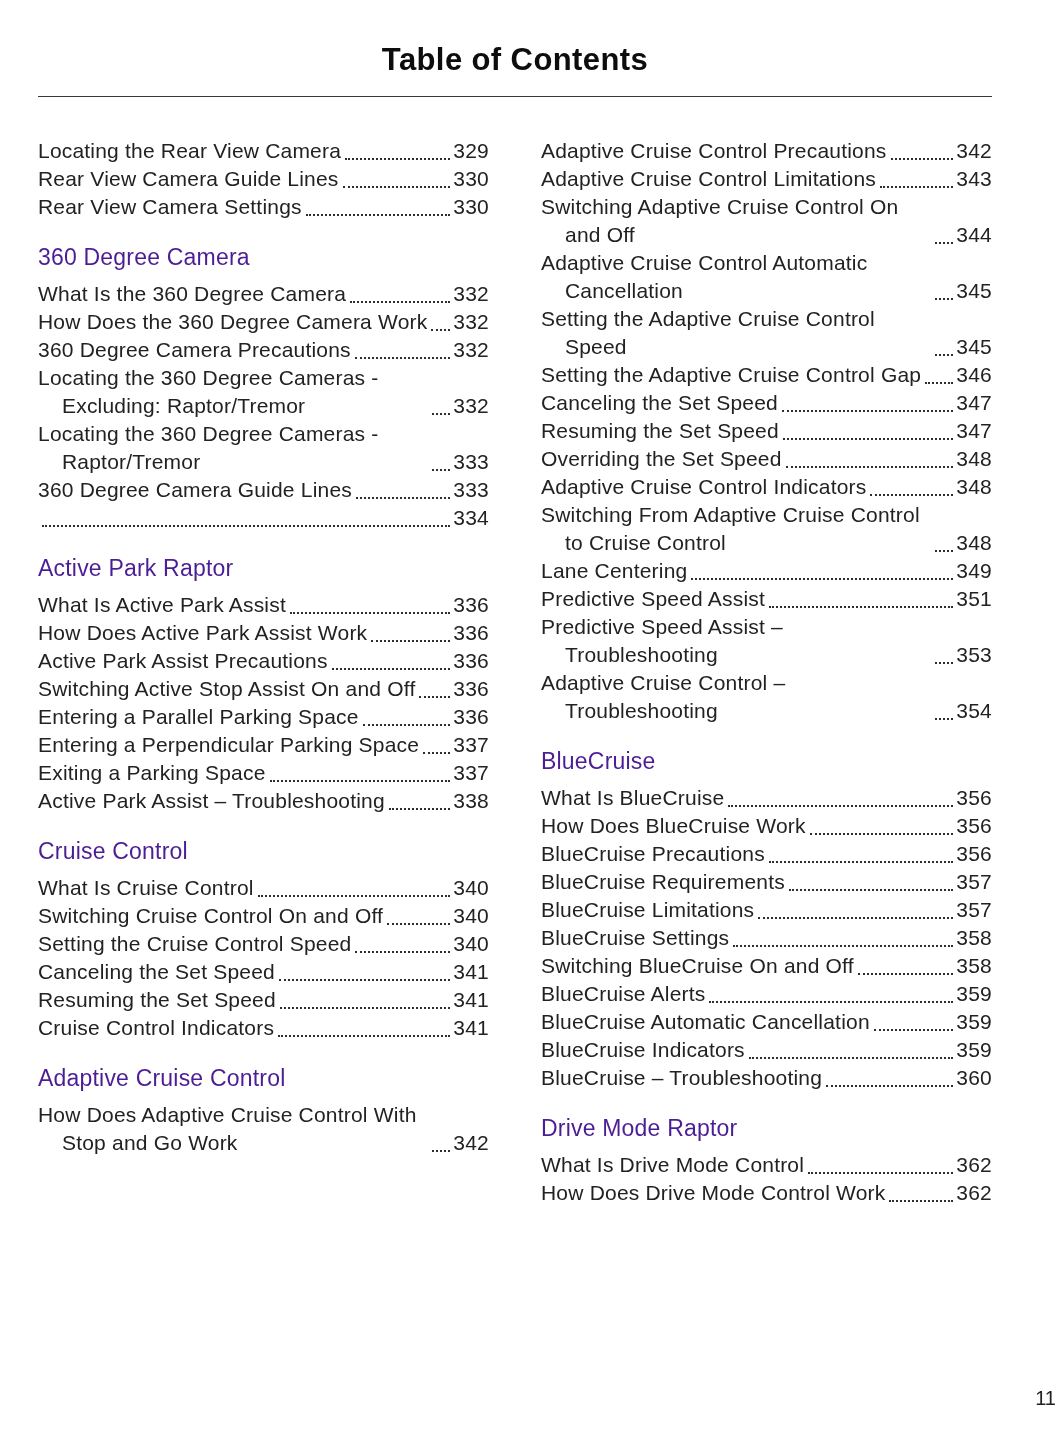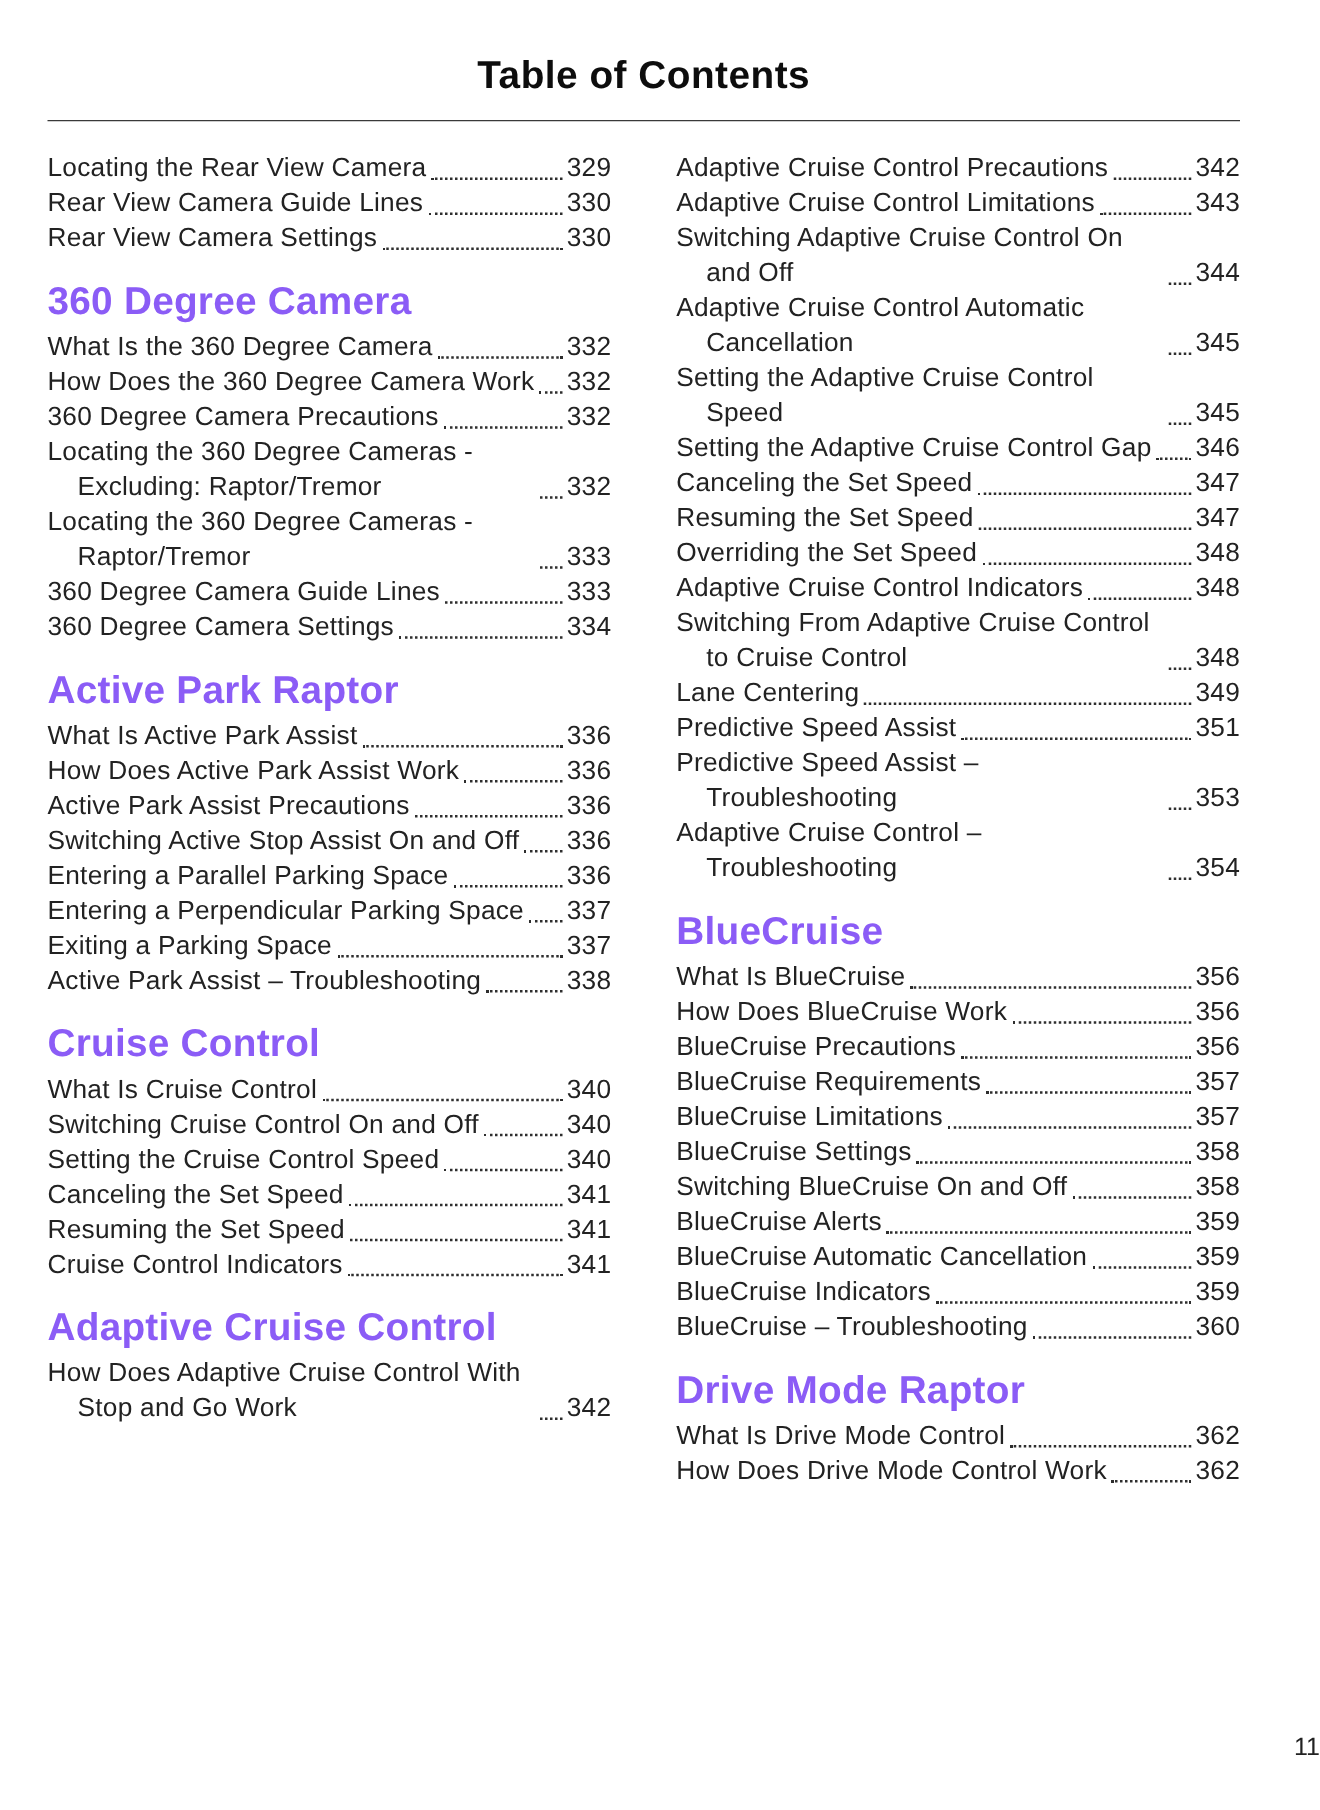--- a/index.html
+++ b/index.html
@@ -28,21 +28,21 @@
     color: #0d0d0d;
   }
   .rule {
     height: 0;
     border-bottom: 1.5px solid #3a3a3a;
     margin-top: 18px;
   }
   .columns {
     display: flex;
     gap: 52px;
-    margin-top: 24px;
+    margin-top: 40px;
   }
   .col {
     flex: 1 1 0;
     min-width: 0;
   }
   .entry {
     display: flex;
     align-items: flex-end;
     font-size: 21px;
     line-height: 28px;
@@ -58,24 +58,24 @@
     flex: 1 1 auto;
     min-width: 18px;
     margin: 0 3px 5px 4px;
     border-bottom: 2px dotted #2e2e2e;
   }
   .entry .pg {
     flex: 0 0 auto;
     white-space: nowrap;
   }
   .section-heading {
-    font-size: 31px;
+    font-size: 23px;
     line-height: 32px;
-    font-weight: 700;
-    color: #8b5cf6;
+    font-weight: 400;
+    color: #4c1d95;
     letter-spacing: 0.2px;
     margin: 20px 0 7px 0;
   }
   .footer {
     position: absolute;
     left: 0;
     right: 0;
     bottom: 38px;
     text-align: right;
     font-size: 20px;
@@ -133,21 +133,20 @@
           <span class="t">Locating the 360 Degree Cameras - Raptor/Tremor</span>
           <span class="leader"></span>
           <span class="pg">333</span>
         </div>
         <div class="entry">
           <span class="t">360 Degree Camera Guide Lines</span>
           <span class="leader"></span>
           <span class="pg">333</span>
         </div>
         <div class="entry">
-          <span class="t">360 Degree Camera Settings</span>
           <span class="leader"></span>
           <span class="pg">334</span>
         </div>
         <div class="section-heading">Active Park Raptor</div>
         <div class="entry">
           <span class="t">What Is Active Park Assist</span>
           <span class="leader"></span>
           <span class="pg">336</span>
         </div>
         <div class="entry">

